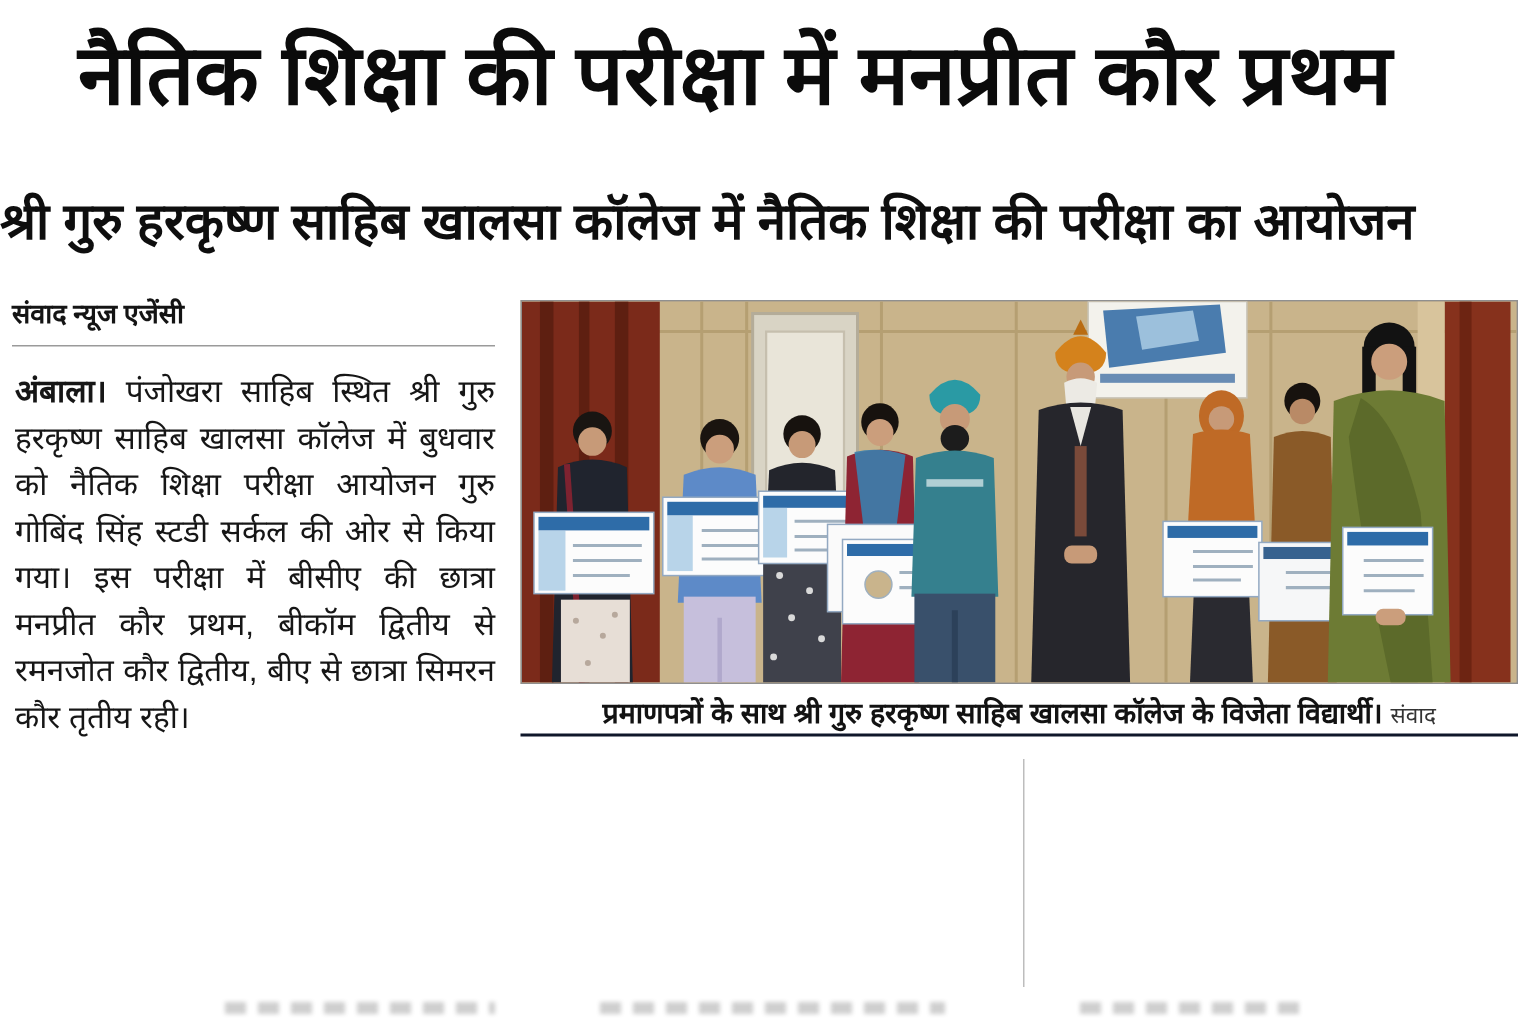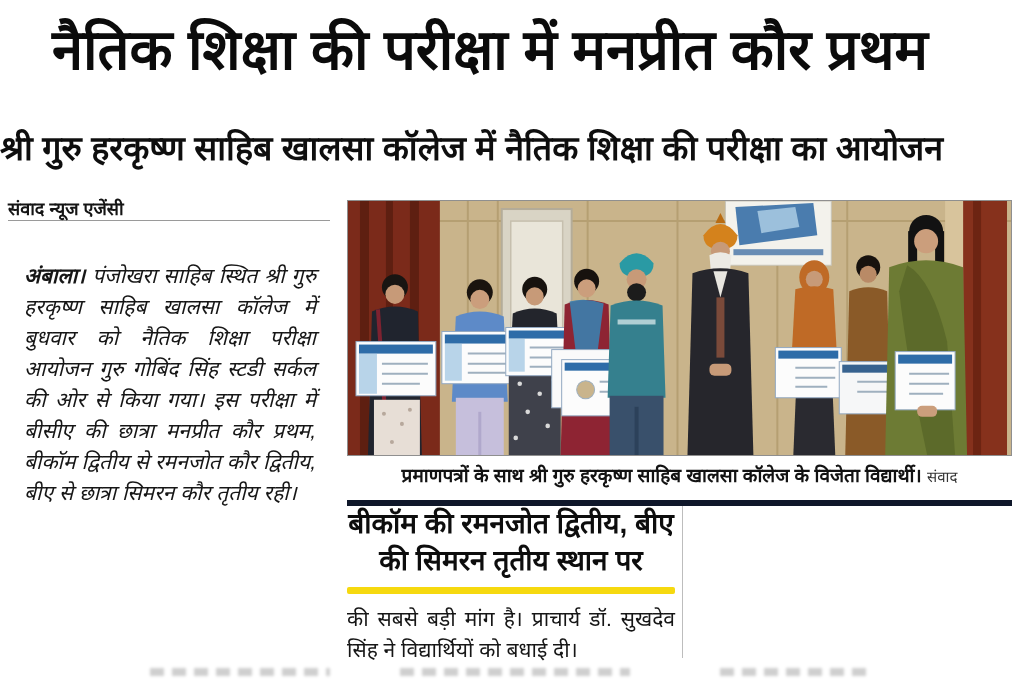--- a/index.html
+++ b/index.html
@@ -15,39 +15,39 @@
     letter-spacing:0px;white-space:nowrap;line-height:1.3;
   }
   .subheadline{
     position:absolute;left:0;top:126px;width:1016px;
     text-align:left;font-size:34px;font-weight:bold;color:#0e0e0e;
     white-space:nowrap;line-height:1.3;
   }
   .byline{
     position:absolute;left:8px;top:196px;width:322px;
     font-size:18px;font-weight:bold;color:#141414;
-    border-bottom:1px solid #9a9a9a;
+    padding-bottom:10px;border-bottom:1px solid #9a9a9a;font-family:Liberation Serif, serif;
   }
   .left-col{
     position:absolute;left:8px;top:244px;width:324px;height:420px;
     font-size:21px;line-height:31px;text-align:justify;color:#161616;
     overflow:hidden;
   }
-  .left-col p{margin:16px;font-style:italic;}
+  .left-col p{margin:2px;}
   .left-col p + p{text-indent:20px;}
   .lead{font-weight:bold;}
   .photo-frame{
     position:absolute;left:347px;top:200px;width:665px;height:256px;
     border:1px solid #8f8f8f;background:#c7b289;box-sizing:border-box;
   }
   .photo-frame svg{display:block;width:100%;height:100%;}
   .caption{
     position:absolute;left:347px;top:462px;width:665px;
     text-align:center;font-size:19px;font-weight:bold;color:#121212;
-    padding-bottom:12px;border-bottom:6px solid #0f172a;
+    padding-bottom:1px;border-bottom:2px solid #0f172a;
   }
   .caption .credit{font-weight:normal;font-size:15px;color:#333;}
   .mid-col{position:absolute;left:347px;top:506px;width:328px;}
   .mid-subhead{
     text-align:center;font-size:28px;font-weight:bold;color:#0d0d0d;line-height:1.32;
   }
   .yellow-bar{height:7px;margin-top:7px;border-radius:2px;}
   .mid-body{
     margin-top:9px;font-size:21px;line-height:31px;text-align:justify;color:#161616;
   }
@@ -256,28 +256,20 @@
         <rect x="570" y="204" width="20" height="11" rx="5" fill="#cb9e7c"></rect>
       </g>
     </svg>
   </div>
 
   <div class="caption">
     <span>प्रमाणपत्रों के साथ श्री गुरु हरकृष्ण साहिब खालसा कॉलेज के विजेता विद्यार्थी।</span>
     <span class="credit">संवाद</span>
   </div>
 
-  <div class="mid-col">
-    <div class="mid-subhead">
-      <div>बीकॉम की रमनजोत द्वितीय, बीए</div>
-      <div>की सिमरन तृतीय स्थान पर</div>
-    </div>
-    <div class="yellow-bar" style="background: rgb(246, 217, 15);"></div>
-    <div class="mid-body">की सबसे बड़ी मांग है।  प्राचार्य डॉ. सुखदेव सिंह ने विद्यार्थियों को बधाई दी।</div>
-  </div>
 
   <div class="col-divider"></div>
 
 
   <div class="smudge s1"></div>
   <div class="smudge s2"></div>
   <div class="smudge s3"></div>
 
 </div>
 

